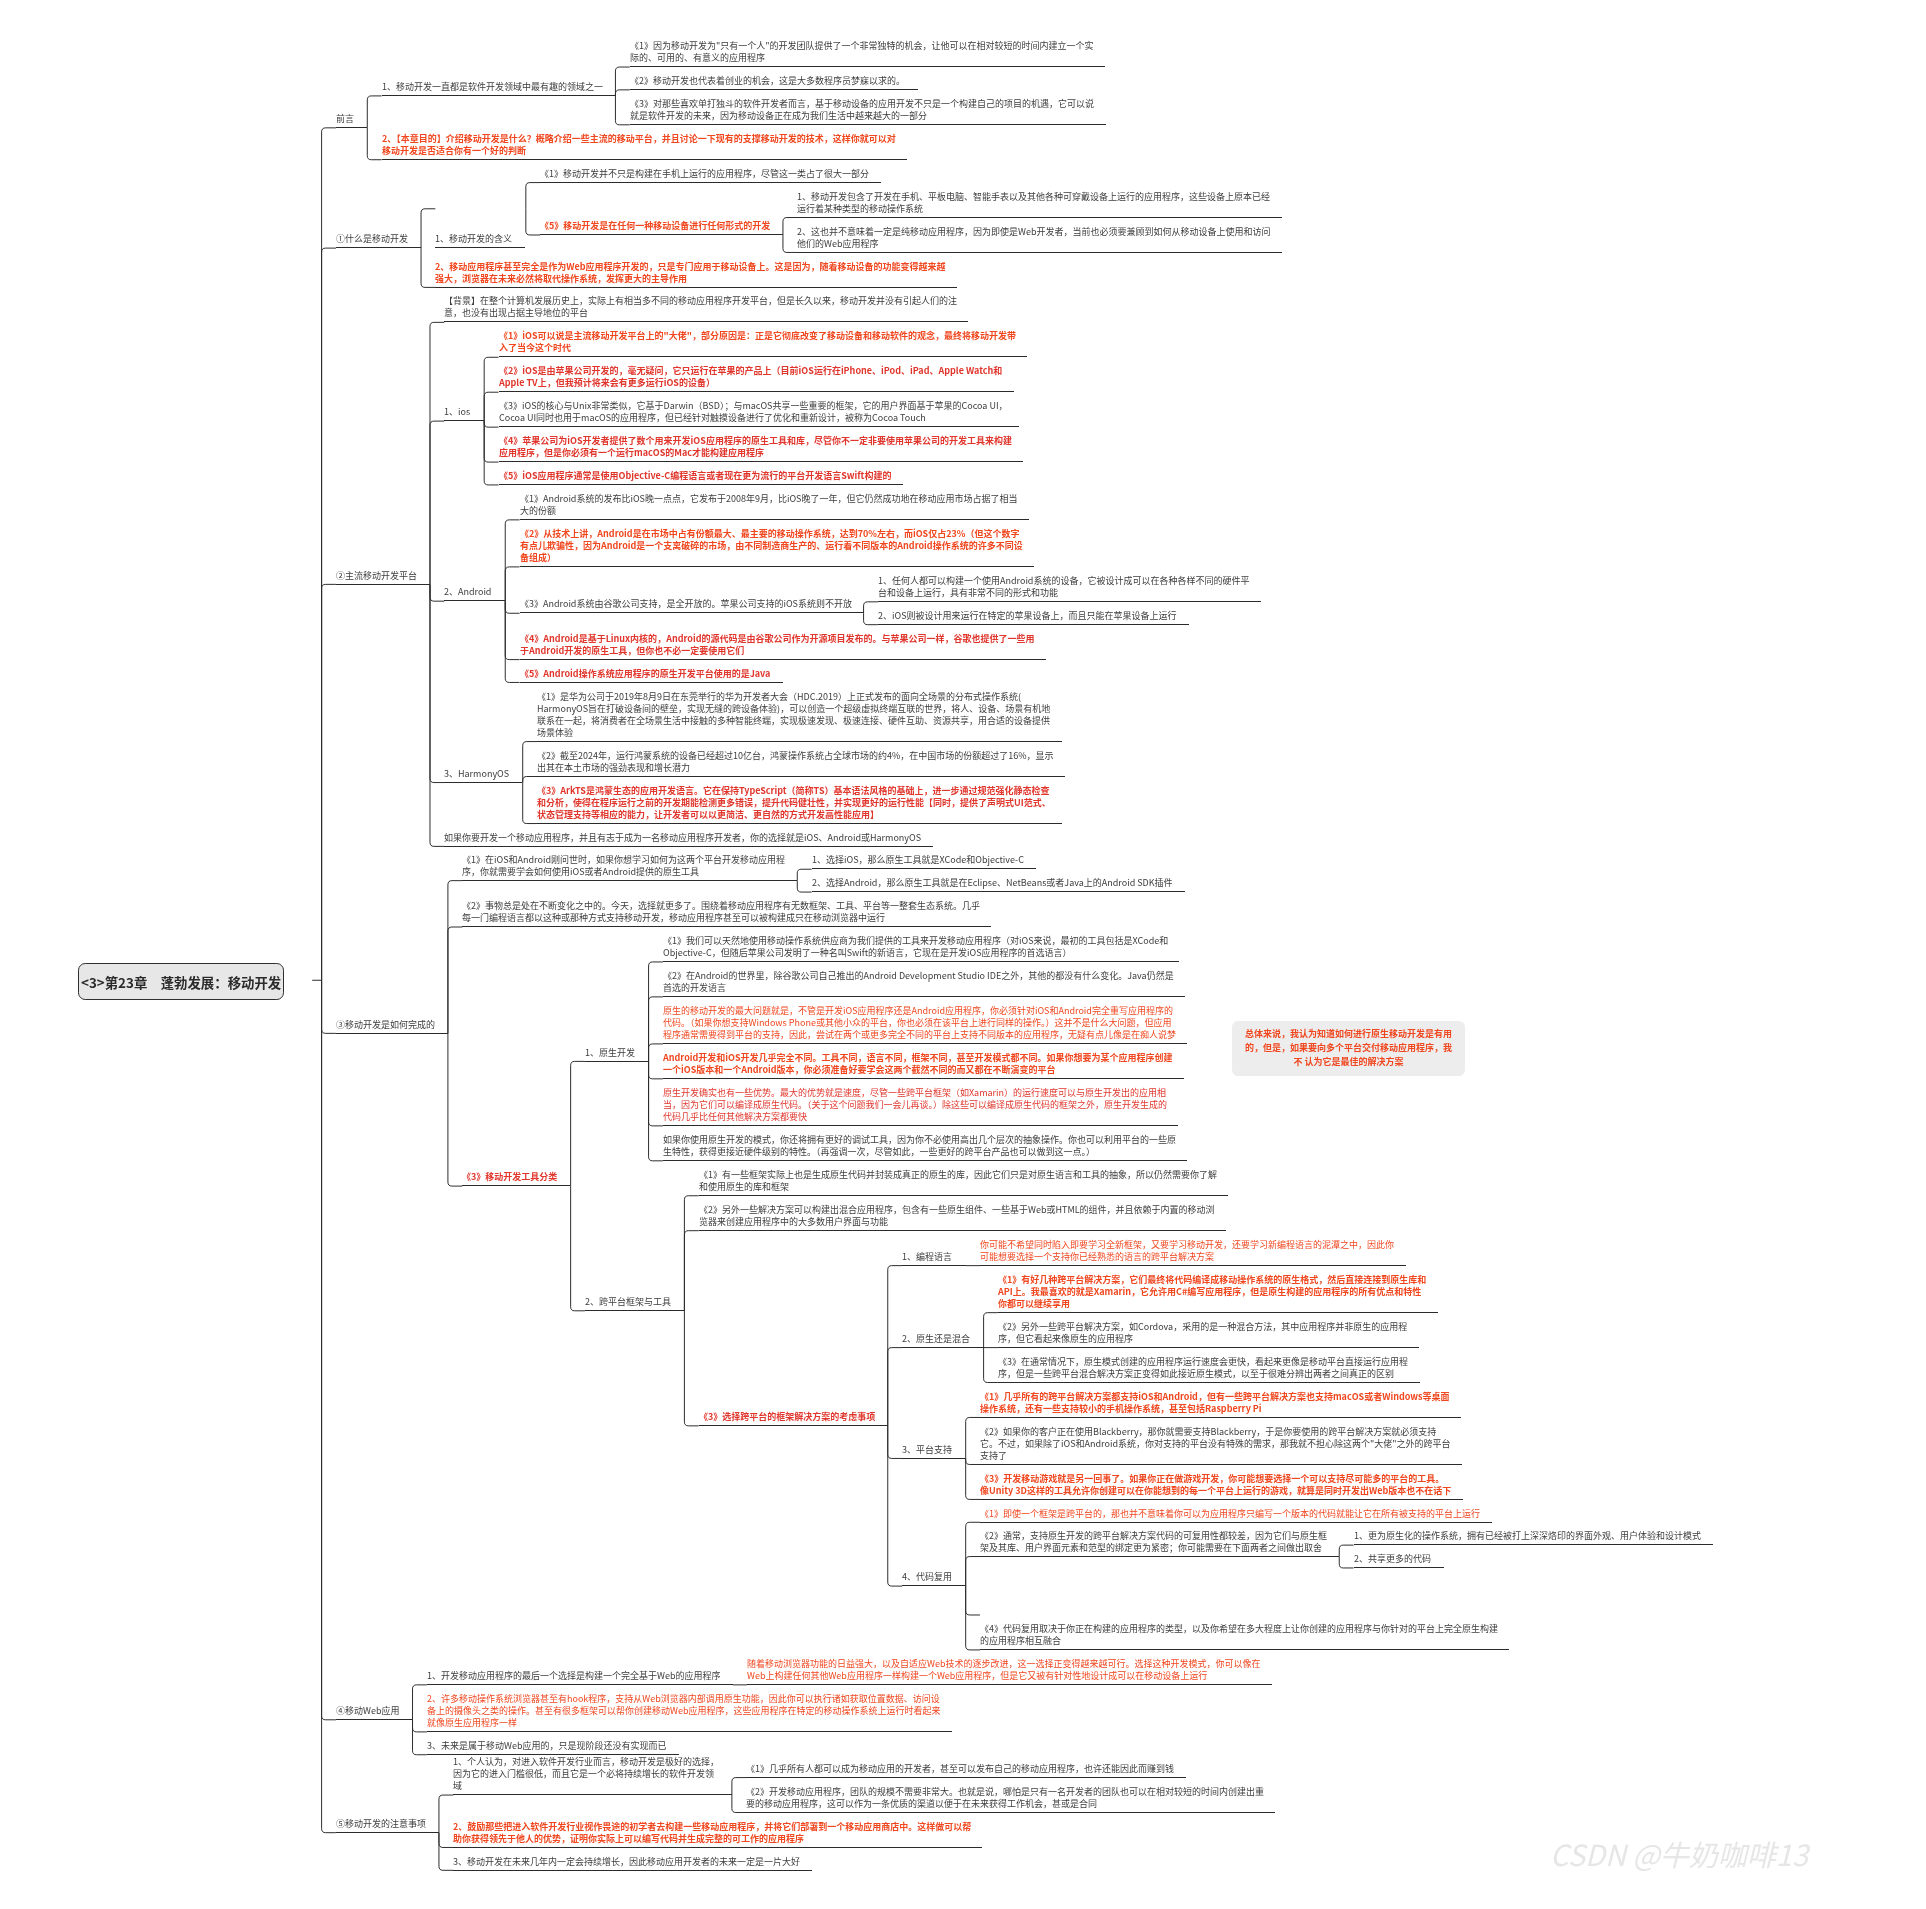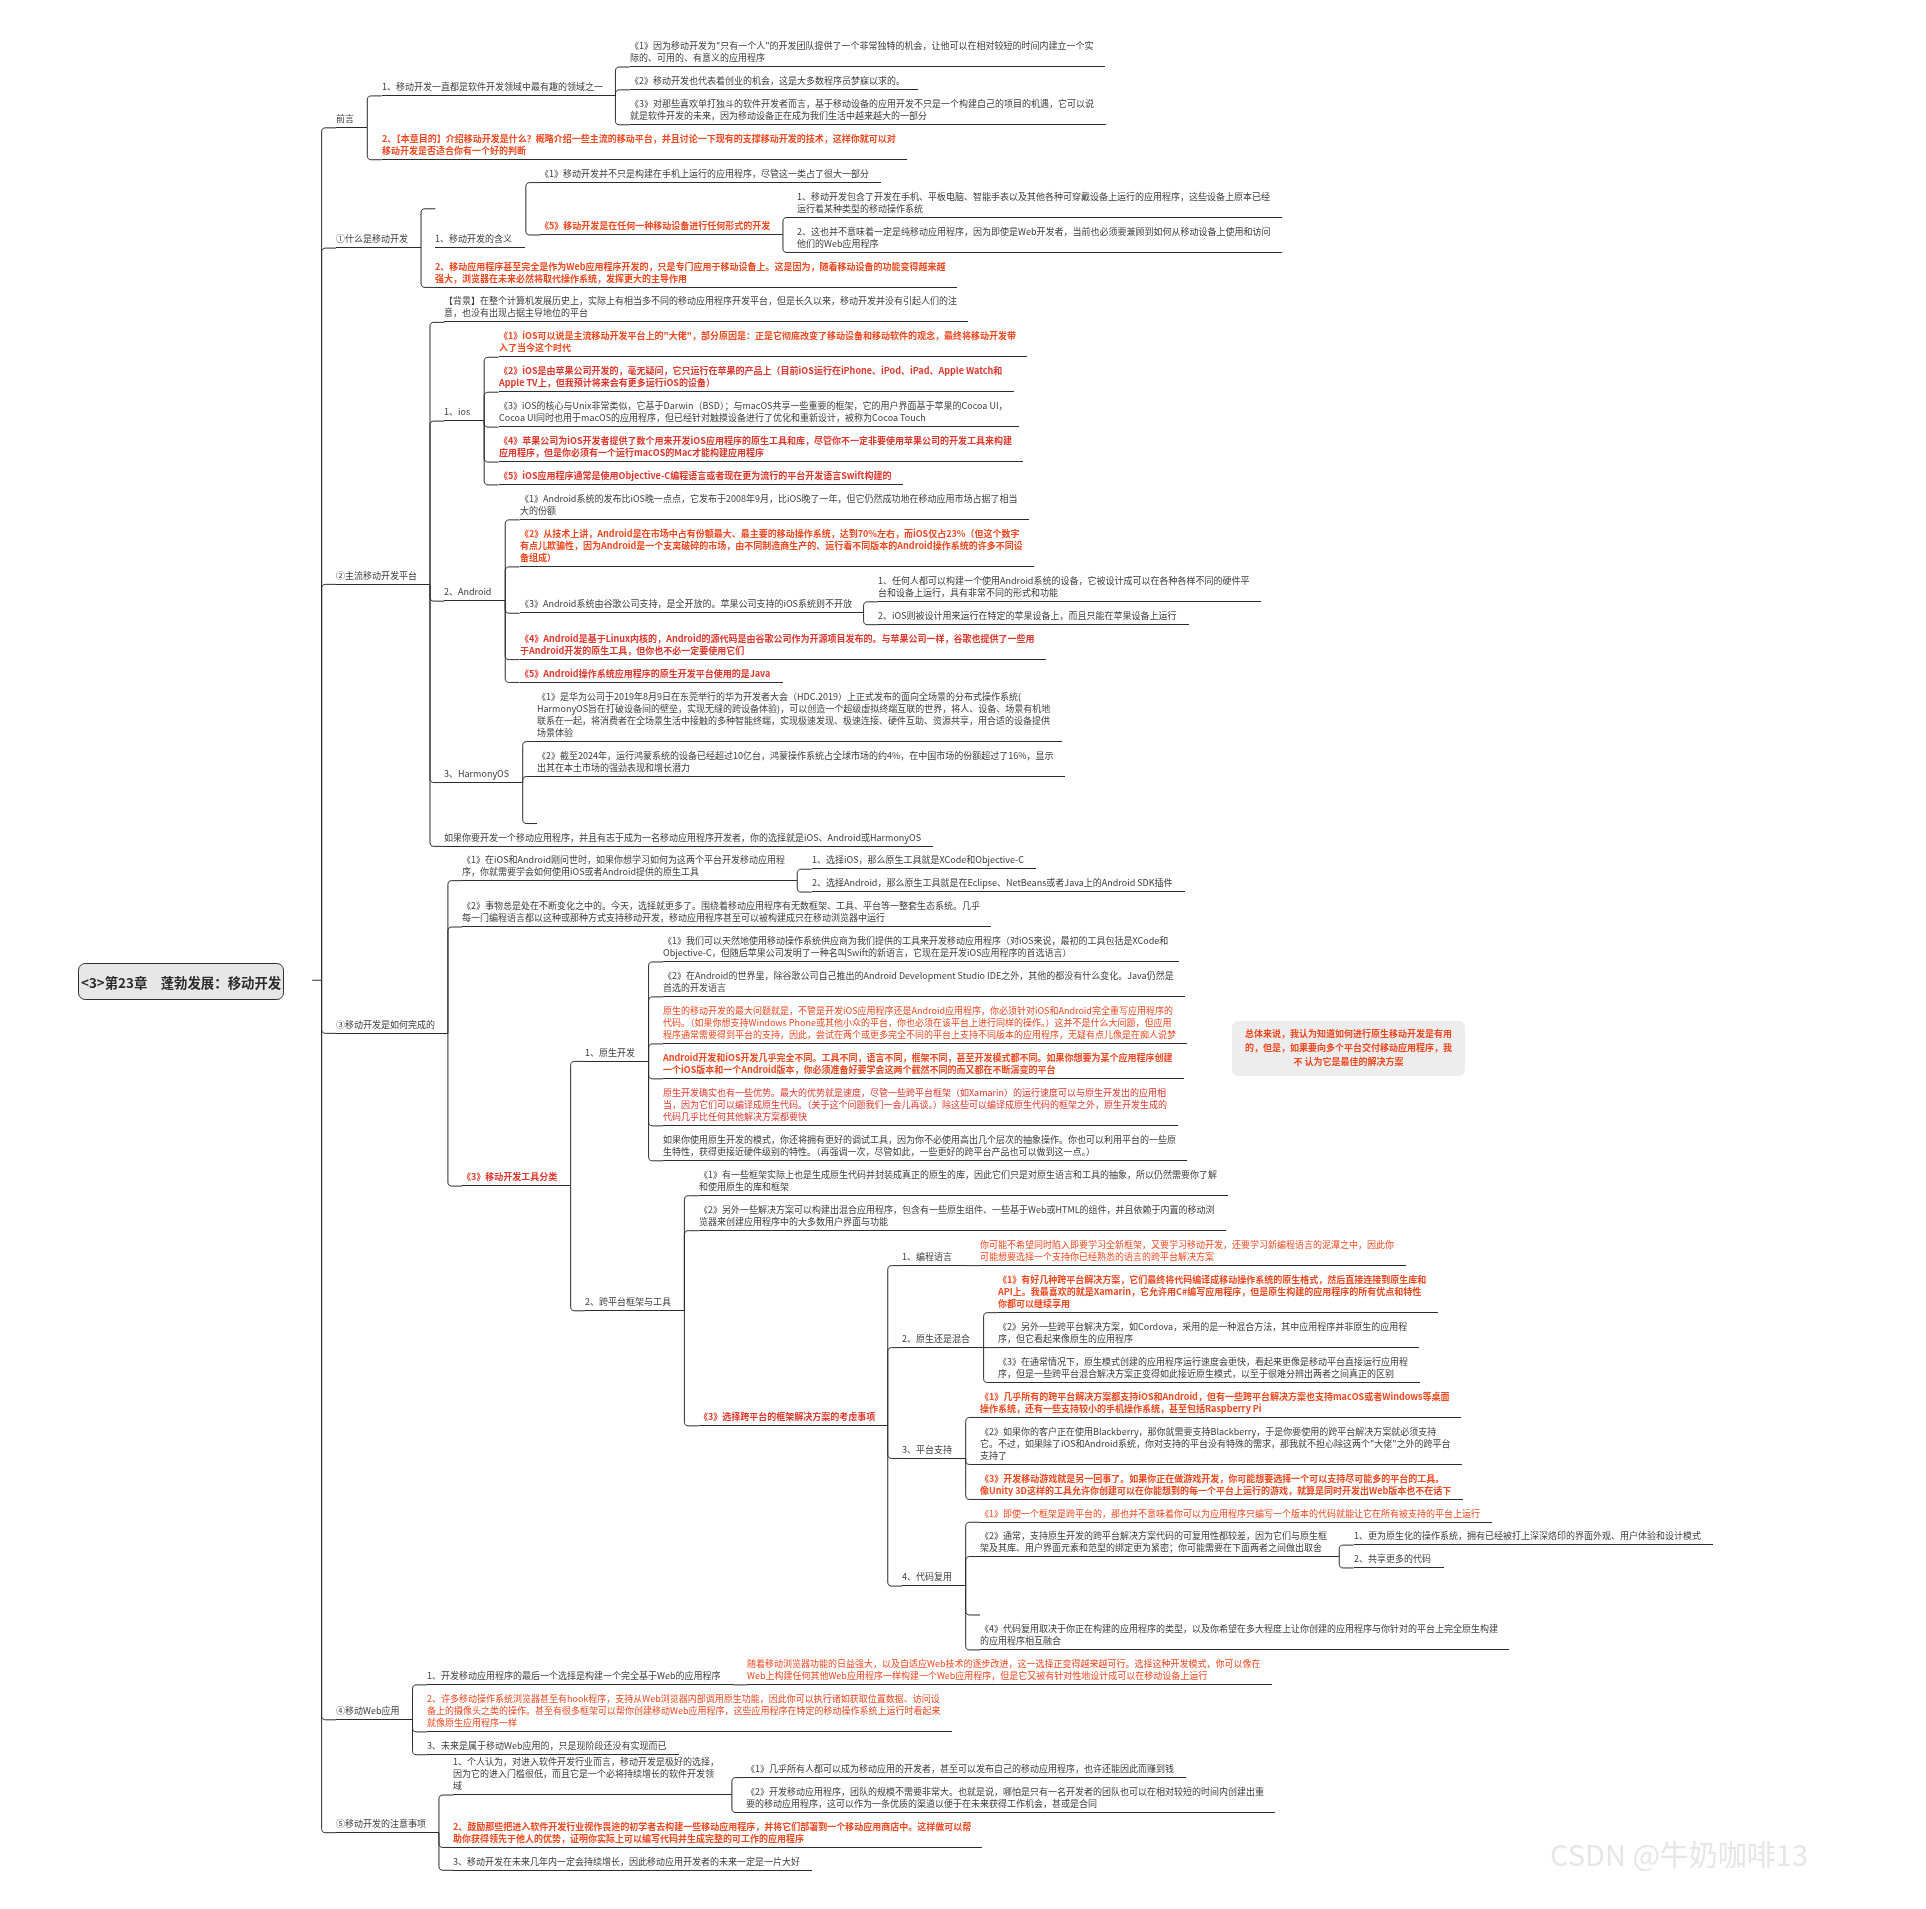--- a/index.html
+++ b/index.html
@@ -111,21 +111,21 @@
       <path d="M 718 2188.5 V 4082.625 Q 718 4091.625 727 4091.625 H 750" fill="none" stroke="#2b2b2b" stroke-width="2.2"></path>
     </svg>
   <div class="rootbox" id="rootbox" style="height: 35px; padding: 0px 2px; left: 78px; top: 963px;">
     <span>&lt;3&gt;第23章　蓬勃发展：移动开发</span>
   </div>
   <div class="sumbox" id="sumbox" style="left: 1232px; top: 1021px; width: 233px;">
     <span>总体来说，我认为知道如何进行原生移动开发是有用
 的，但是，如果要向多个平台交付移动应用程序，我不
 认为它是最佳的解决方案</span>
   </div>
-  <div class="wm" id="wm" style="left: 1550px; top: 1832px;">CSDN @牛奶咖啡13</div>
+  <div class="wm" id="wm" style="left: 1550px; top: 1832px; font-style: italic;">CSDN @牛奶咖啡13</div>
 <div class="node" style="left: 336px; top: 113px; width: 18px; height: 15px;">
       <div class="txt" style="width: 18px;">前言</div>
       <div class="ul" style="width: 31px;"></div>
     </div>
     <div class="node" style="left: 382px; top: 81px; width: 220px; height: 15px;">
       <div class="txt" style="width: 220px;">1、移动开发一直都是软件开发领域中最有趣的领域之一</div>
       <div class="ul" style="width: 234px;"></div>
     </div>
     <div class="node" style="left: 630px; top: 40px; width: 462px; height: 27px;">
       <div class="txt" style="width: 462px;">《1》因为移动开发为"只有一个人"的开发团队提供了一个非常独特的机会，让他可以在相对较短的时间内建立一个实
@@ -260,20 +260,26 @@
 HarmonyOS旨在打破设备间的壁垒，实现无缝的跨设备体验)，可以创造一个超级虚拟终端互联的世界，将人、设备、场景有机地
 联系在一起，将消费者在全场景生活中接触的多种智能终端，实现极速发现、极速连接、硬件互助、资源共享，用合适的设备提供
 场景体验</div>
       <div class="ul" style="width: 525px;"></div>
     </div>
     <div class="node" style="left: 537px; top: 750px; width: 514px; height: 27px;">
       <div class="txt" style="width: 514px;">《2》截至2024年，运行鸿蒙系统的设备已经超过10亿台，鸿蒙操作系统占全球市场的约4%，在中国市场的份额超过了16%，显示
 出其在本土市场的强劲表现和增长潜力</div>
       <div class="ul" style="width: 528px;"></div>
     </div>
+    <div class="node c-red bold" style="left: 537px; top: 785px; width: 512px; height: 39px;">
+      <div class="txt" style="width: 512px;">《3》ArkTS是鸿蒙生态的应用开发语言。它在保持TypeScript（简称TS）基本语法风格的基础上，进一步通过规范强化静态检查
+和分析，使得在程序运行之前的开发期能检测更多错误，提升代码健壮性，并实现更好的运行性能【同时，提供了声明式UI范式、
+状态管理支持等相应的能力，让开发者可以以更简洁、更自然的方式开发高性能应用】</div>
+      <div class="ul" style="width: 525px;"></div>
+    </div>
     <div class="node" style="left: 444px; top: 832px; width: 475px; height: 15px;">
       <div class="txt" style="width: 475px;">如果你要开发一个移动应用程序，并且有志于成为一名移动应用程序开发者，你的选择就是iOS、Android或HarmonyOS</div>
       <div class="ul" style="width: 489px;"></div>
     </div>
     <div class="node" style="left: 336px; top: 1019px; width: 99px; height: 15px;">
       <div class="txt" style="width: 99px;">③移动开发是如何完成的</div>
       <div class="ul" style="width: 112px;"></div>
     </div>
     <div class="node" style="left: 462px; top: 854px; width: 322px; height: 27px;">
       <div class="txt" style="width: 322px;">《1》在iOS和Android刚问世时，如果你想学习如何为这两个平台开发移动应用程

